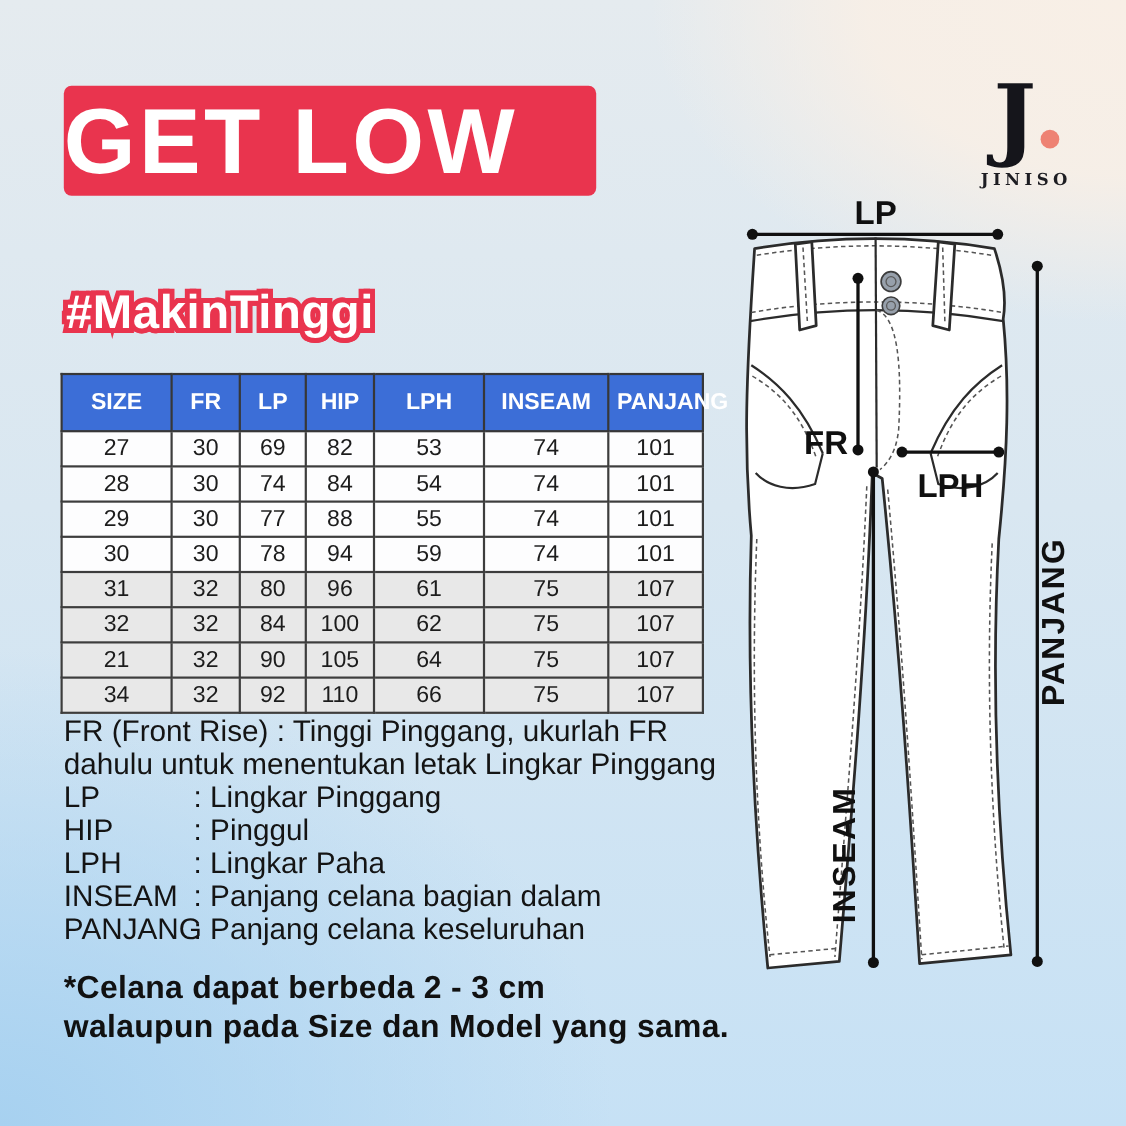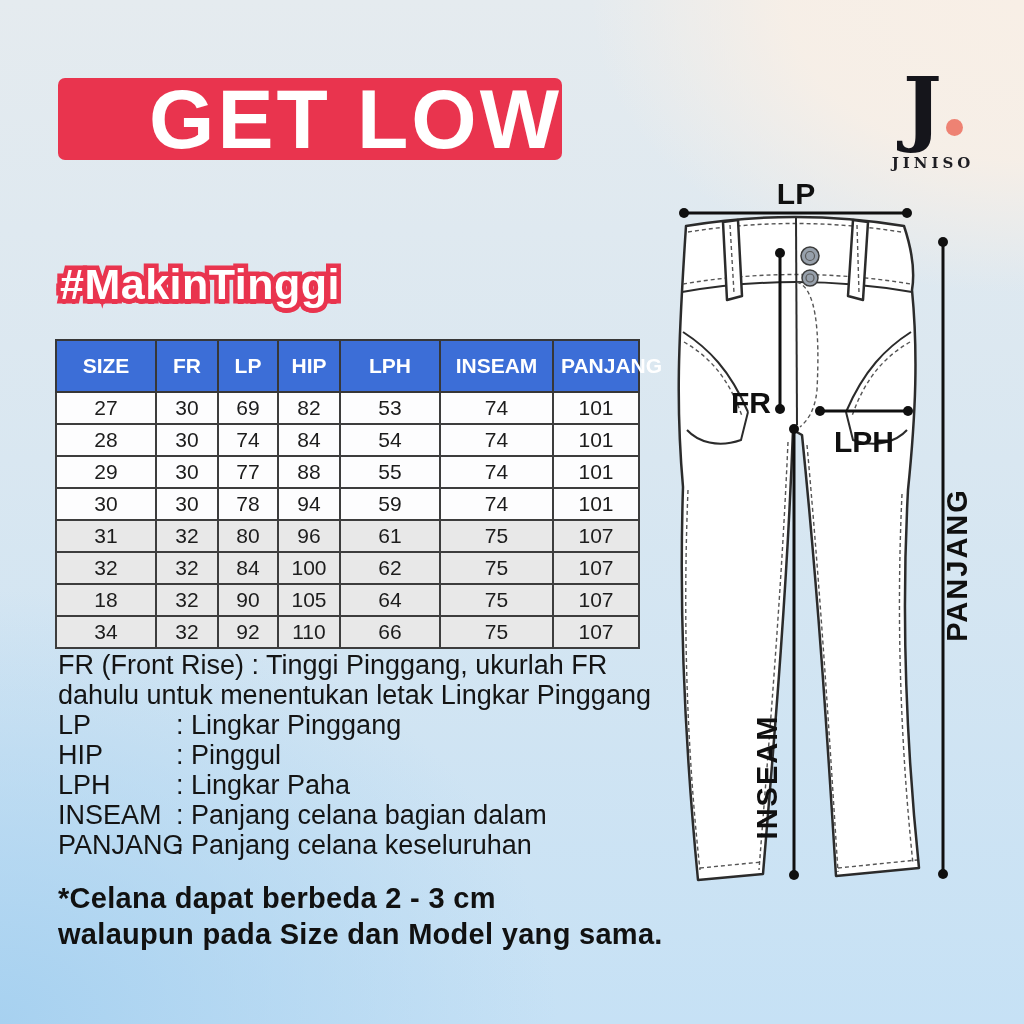--- a/index.html
+++ b/index.html
@@ -10,23 +10,23 @@
   .canvas{
     position:relative;width:1024px;height:1024px;overflow:hidden;
     background:
       radial-gradient(620px 420px at 100% 0%, var(--bg-peach,#F8EFE6) 0%, rgba(248,239,230,.9) 38%, rgba(248,239,230,0) 70%),
       radial-gradient(900px 700px at 0% 100%, var(--bg-blue,#A7D1F0) 0%, rgba(167,209,240,0) 62%),
       linear-gradient(180deg,#E5EBEF 0%,#D9E7F1 45%,#C6E1F5 100%);
   }
 
   
   .banner{
-    position:absolute;left:58px;top:78px;width:484px;height:82px;
+    position:absolute;left:58px;top:78px;width:484px;height:100px;
     background:var(--banner-red,#E9344E);border-radius:7px;
-    display:flex;align-items:center;justify-content:flex-end;padding-left:20px;
+    display:flex;align-items:center;justify-content:flex-start;
   }
   .banner-title{
     color:#fff;font-size:84px;font-weight:bold;letter-spacing:3px;line-height:1;
   }
 
   
   .logo{position:absolute;left:880px;top:66px;width:106px;text-align:center;color:#15151b;}
   .logo-mono{font-family:"DejaVu Serif","Liberation Serif",serif;font-weight:bold;font-size:82px;line-height:1;}
   .logo-dot{display:inline-block;width:17px;height:17px;border-radius:50%;
     background:var(--logo-dot,#EE8273);margin-left:4px;}
@@ -182,21 +182,21 @@
         <tr>
           <td>32</td>
           <td>32</td>
           <td>84</td>
           <td>100</td>
           <td>62</td>
           <td>75</td>
           <td>107</td>
         </tr>
         <tr>
-          <td>18</td>
+          <td>21</td>
           <td>32</td>
           <td>90</td>
           <td>105</td>
           <td>64</td>
           <td>75</td>
           <td>107</td>
         </tr>
         <tr>
           <td>34</td>
           <td>32</td>

